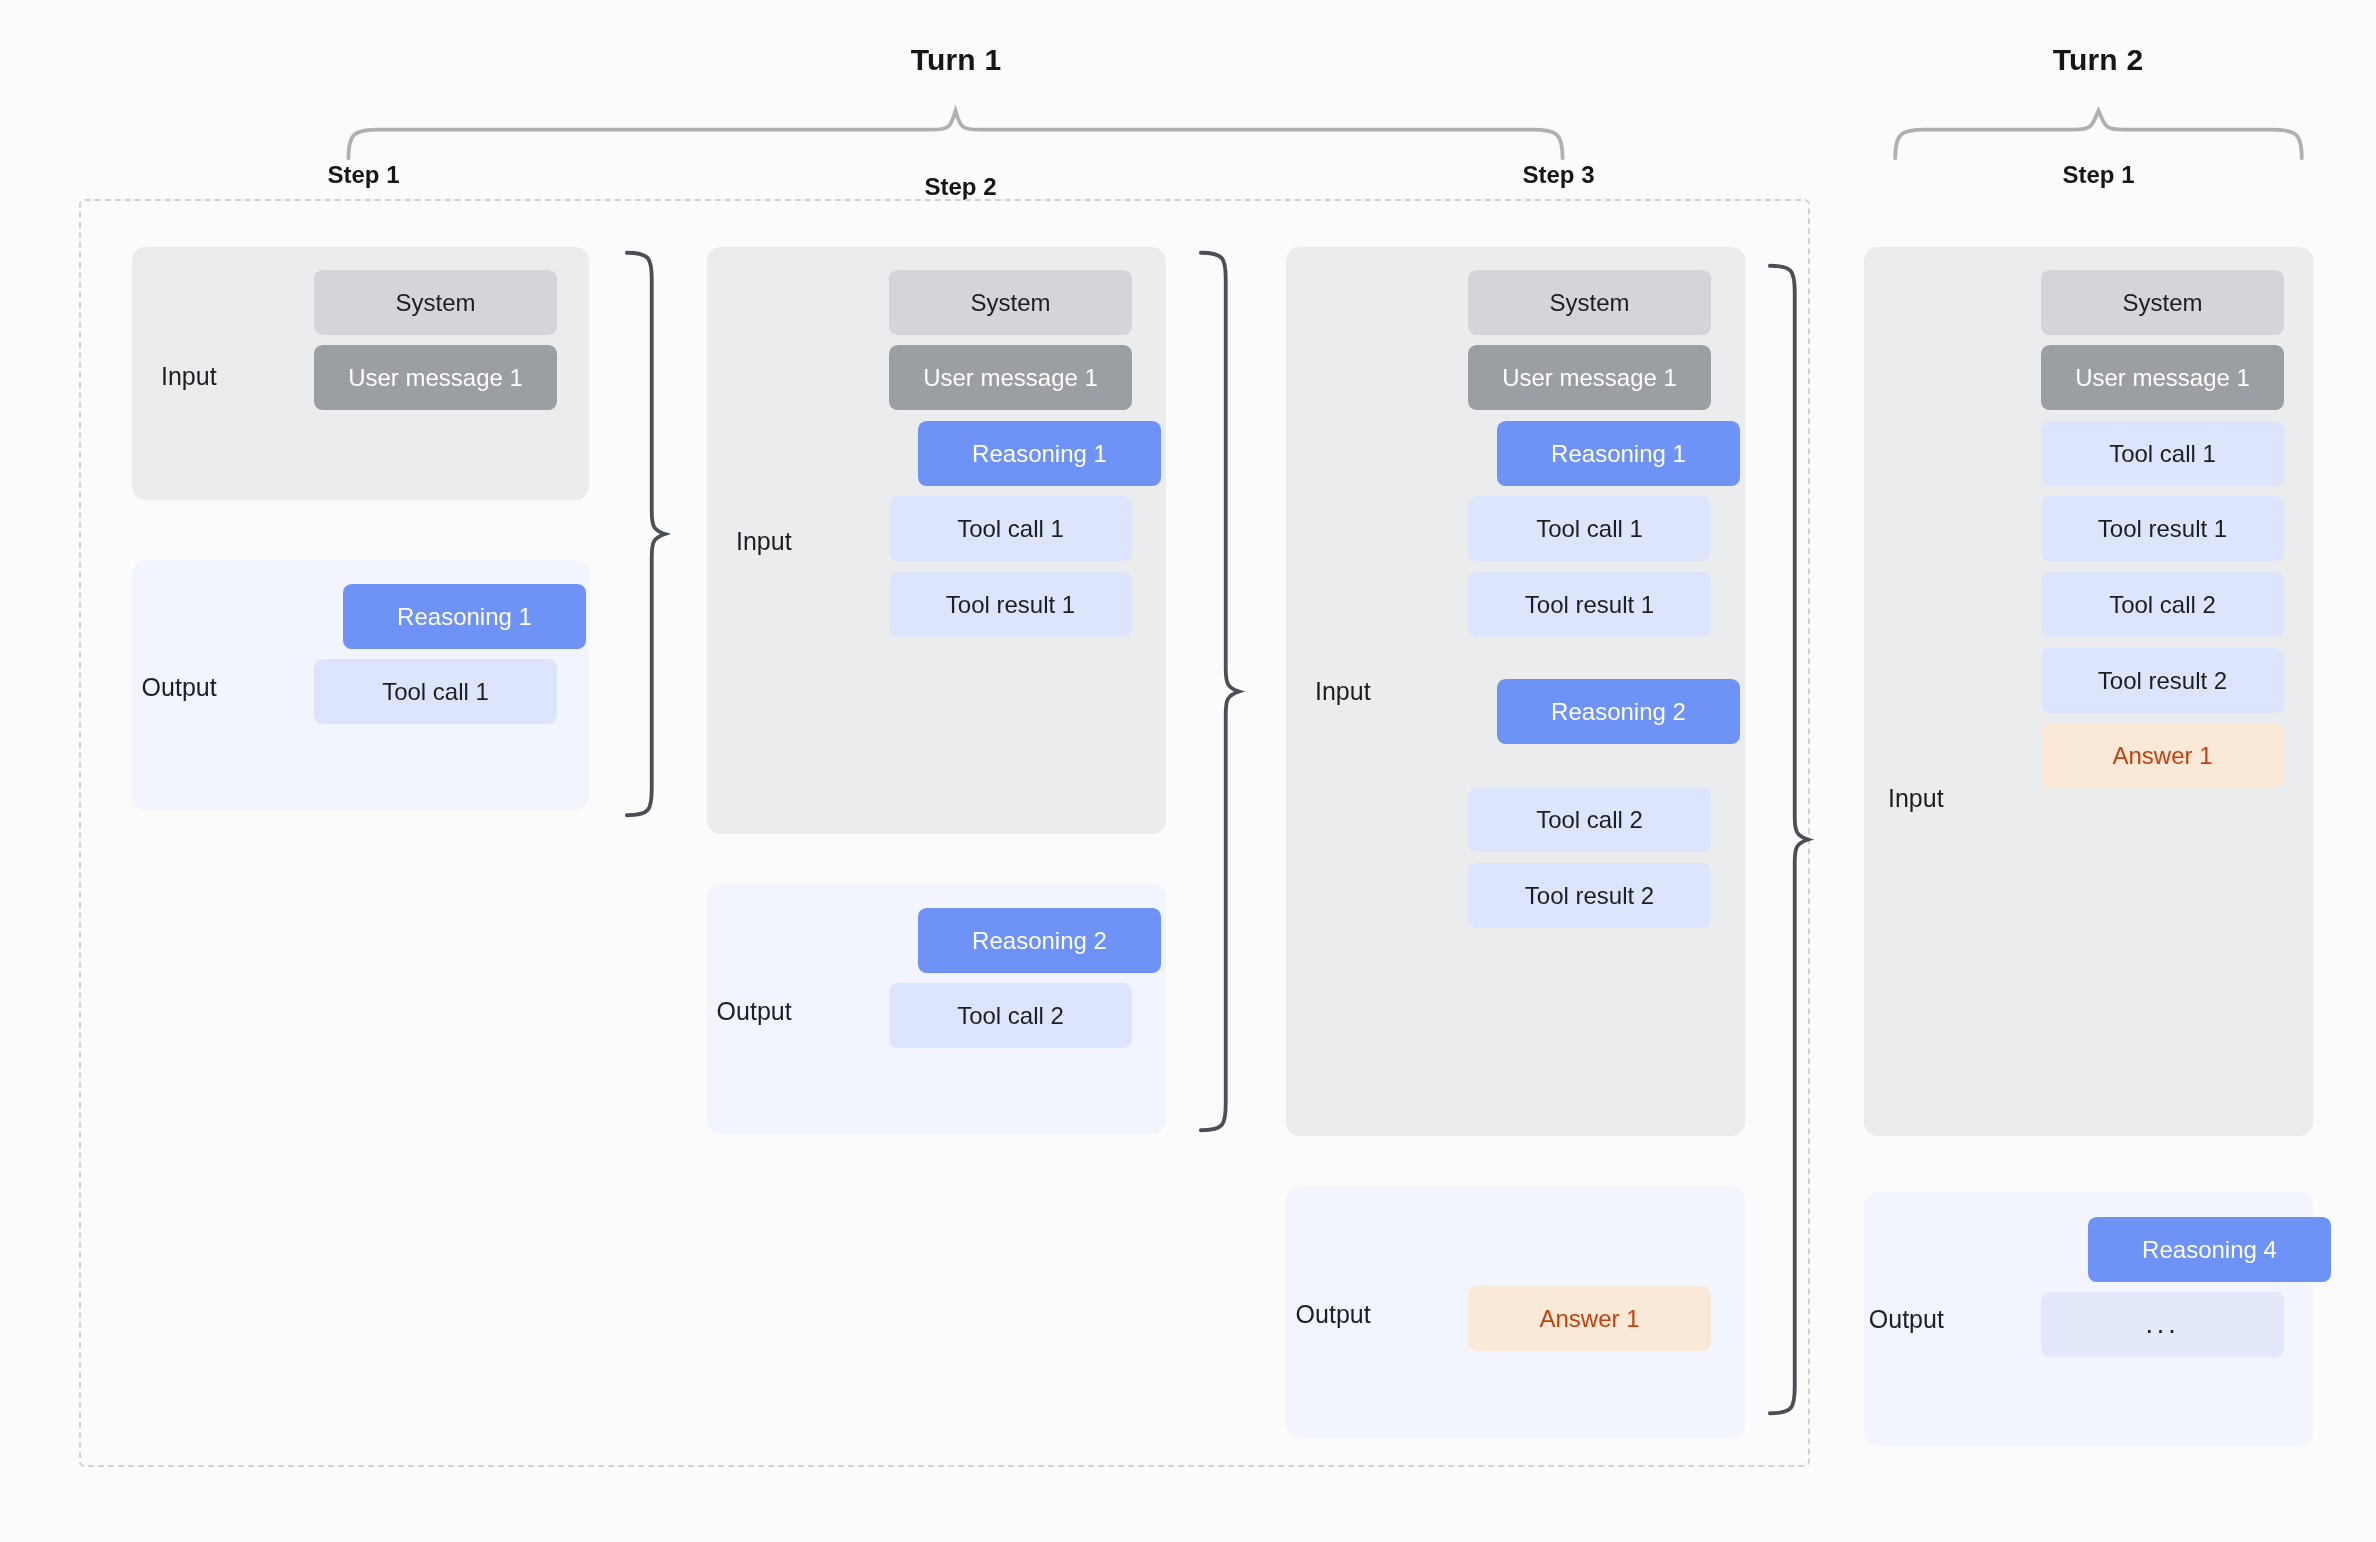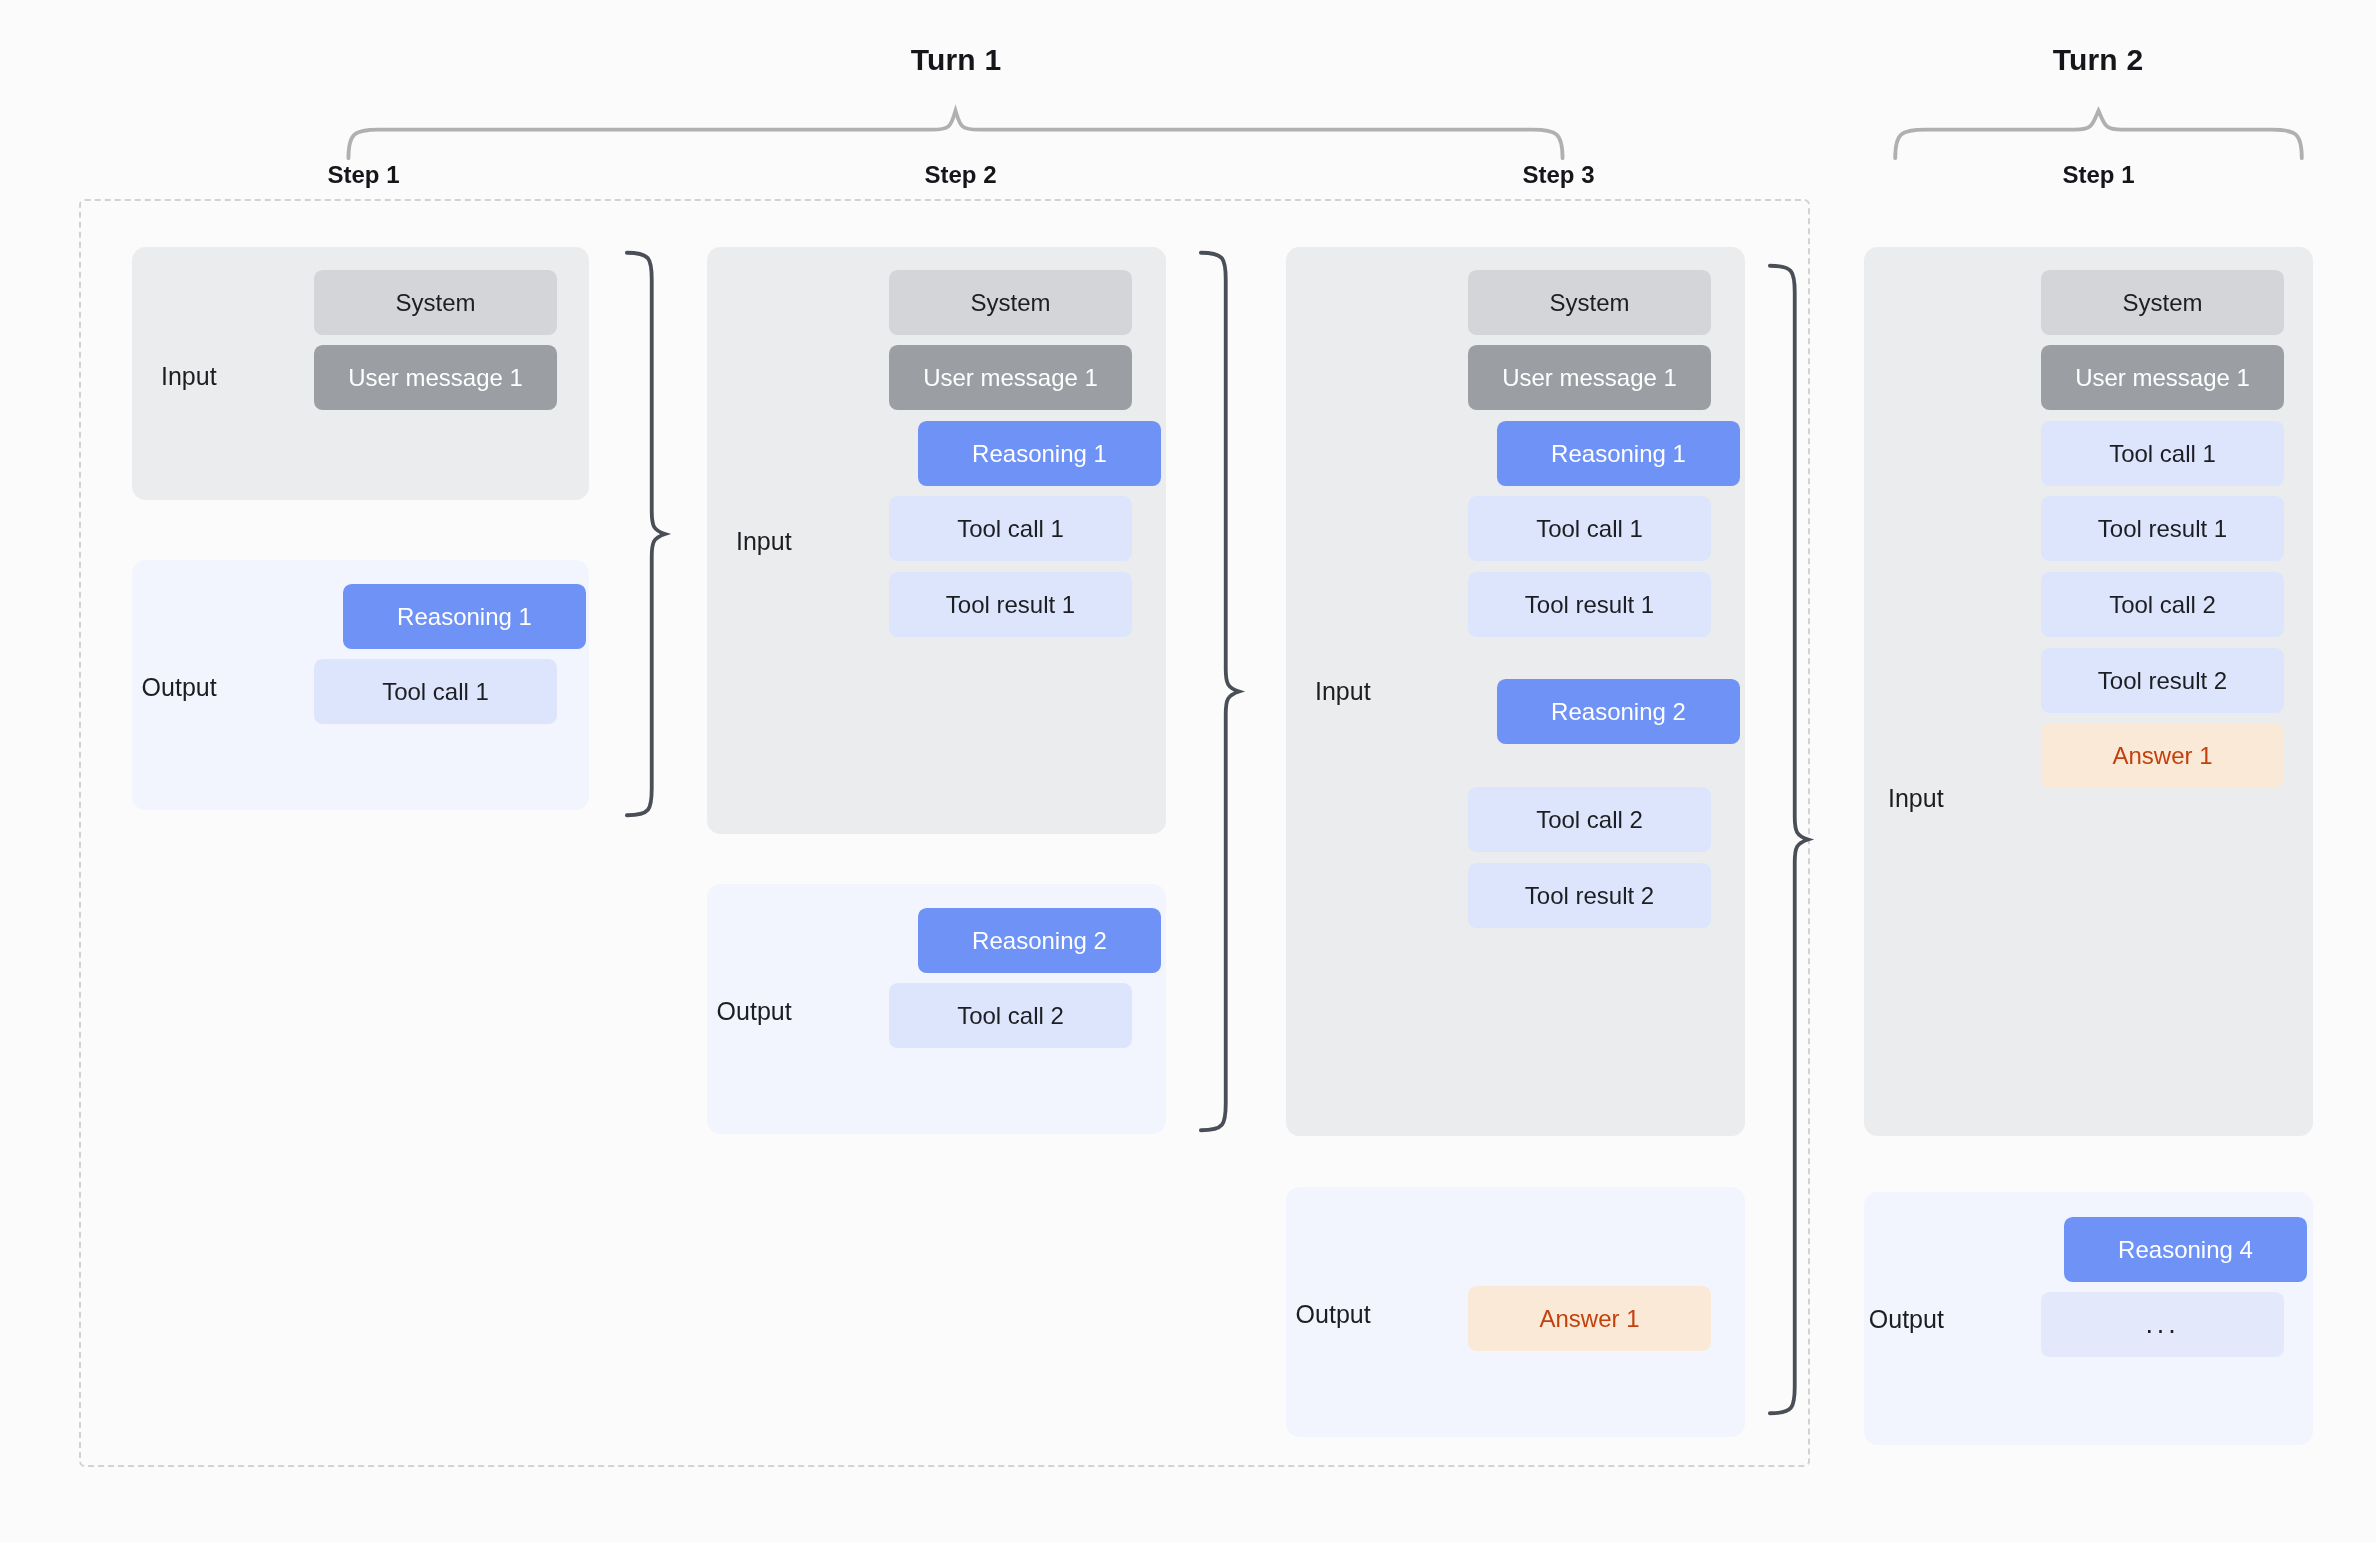--- a/index.html
+++ b/index.html
@@ -78,21 +78,21 @@
 
   <svg class="brace" style="left:339px;top:105px;" width="1233" height="57" viewBox="0 0 1290 60">
     <path d="M6,56 C6,30 12,26 38,26 L620,26 C640,26 640,22 645,6 C650,22 650,26 670,26 L1252,26 C1278,26 1284,30 1284,56" fill="none" stroke="#b0b0b0" stroke-width="4" stroke-linecap="round"></path>
   </svg>
 
   <svg class="brace" style="left:1888px;top:105px;" width="421" height="57" viewBox="0 0 440 60">
     <path d="M6,56 C6,30 12,26 38,26 L195,26 C213,26 213,22 220,6 C227,22 227,26 245,26 L402,26 C428,26 434,30 434,56" fill="none" stroke="#b0b0b0" stroke-width="4" stroke-linecap="round"></path>
   </svg>
 
   <div class="step-title" style="left:268px;top:161px;width:191px;">Step 1</div>
-  <div class="step-title" style="left:865px;top:161px;width:191px;">Step 2</div>
+  <div class="step-title" style="left:865px;top:173px;width:191px;">Step 2</div>
   <div class="step-title" style="left:1463px;top:161px;width:191px;">Step 3</div>
   <div class="step-title" style="left:2003px;top:161px;width:191px;">Step 1</div>
 
   <div class="session-box" style="left:79px;top:199px;width:1727px;height:1264px;"></div>
 
   <div class="panel input" style="left:132px;top:247px;width:457px;height:253px;">
     <div class="panel-label" style="left:29px;top:115px;width:143px;">Input</div>
     <div class="blk system" style="left:182px;top:23px;width:243px;height:65px;">System</div>
     <div class="blk user" style="left:182px;top:98px;width:243px;height:65px;">User message 1</div>
   </div>
@@ -153,18 +153,18 @@
     <div class="blk user" style="left:177px;top:98px;width:243px;height:65px;">User message 1</div>
     <div class="blk tool" style="left:177px;top:174px;width:243px;height:65px;">Tool call 1</div>
     <div class="blk tool" style="left:177px;top:249px;width:243px;height:65px;">Tool result 1</div>
     <div class="blk tool" style="left:177px;top:325px;width:243px;height:65px;">Tool call 2</div>
     <div class="blk tool" style="left:177px;top:401px;width:243px;height:65px;">Tool result 2</div>
     <div class="blk answer" style="left:177px;top:476px;width:243px;height:65px;">Answer 1</div>
   </div>
 
   <div class="panel output" style="left:1864px;top:1192px;width:449px;height:253px;">
     <div class="panel-label" style="left:4.8px;top:113px;width:163px;">Output</div>
-    <div class="blk reasoning" style="left:171px;top:25px;width:243px;height:65px;">Reasoning 4</div>
+    <div class="blk reasoning" style="left:195px;top:25px;width:243px;height:65px;">Reasoning 4</div>
     <div class="blk ellipsis" style="left:177px;top:100px;width:243px;height:65px;">...</div>
   </div>
 
 </div>
 
 
 </body></html>

